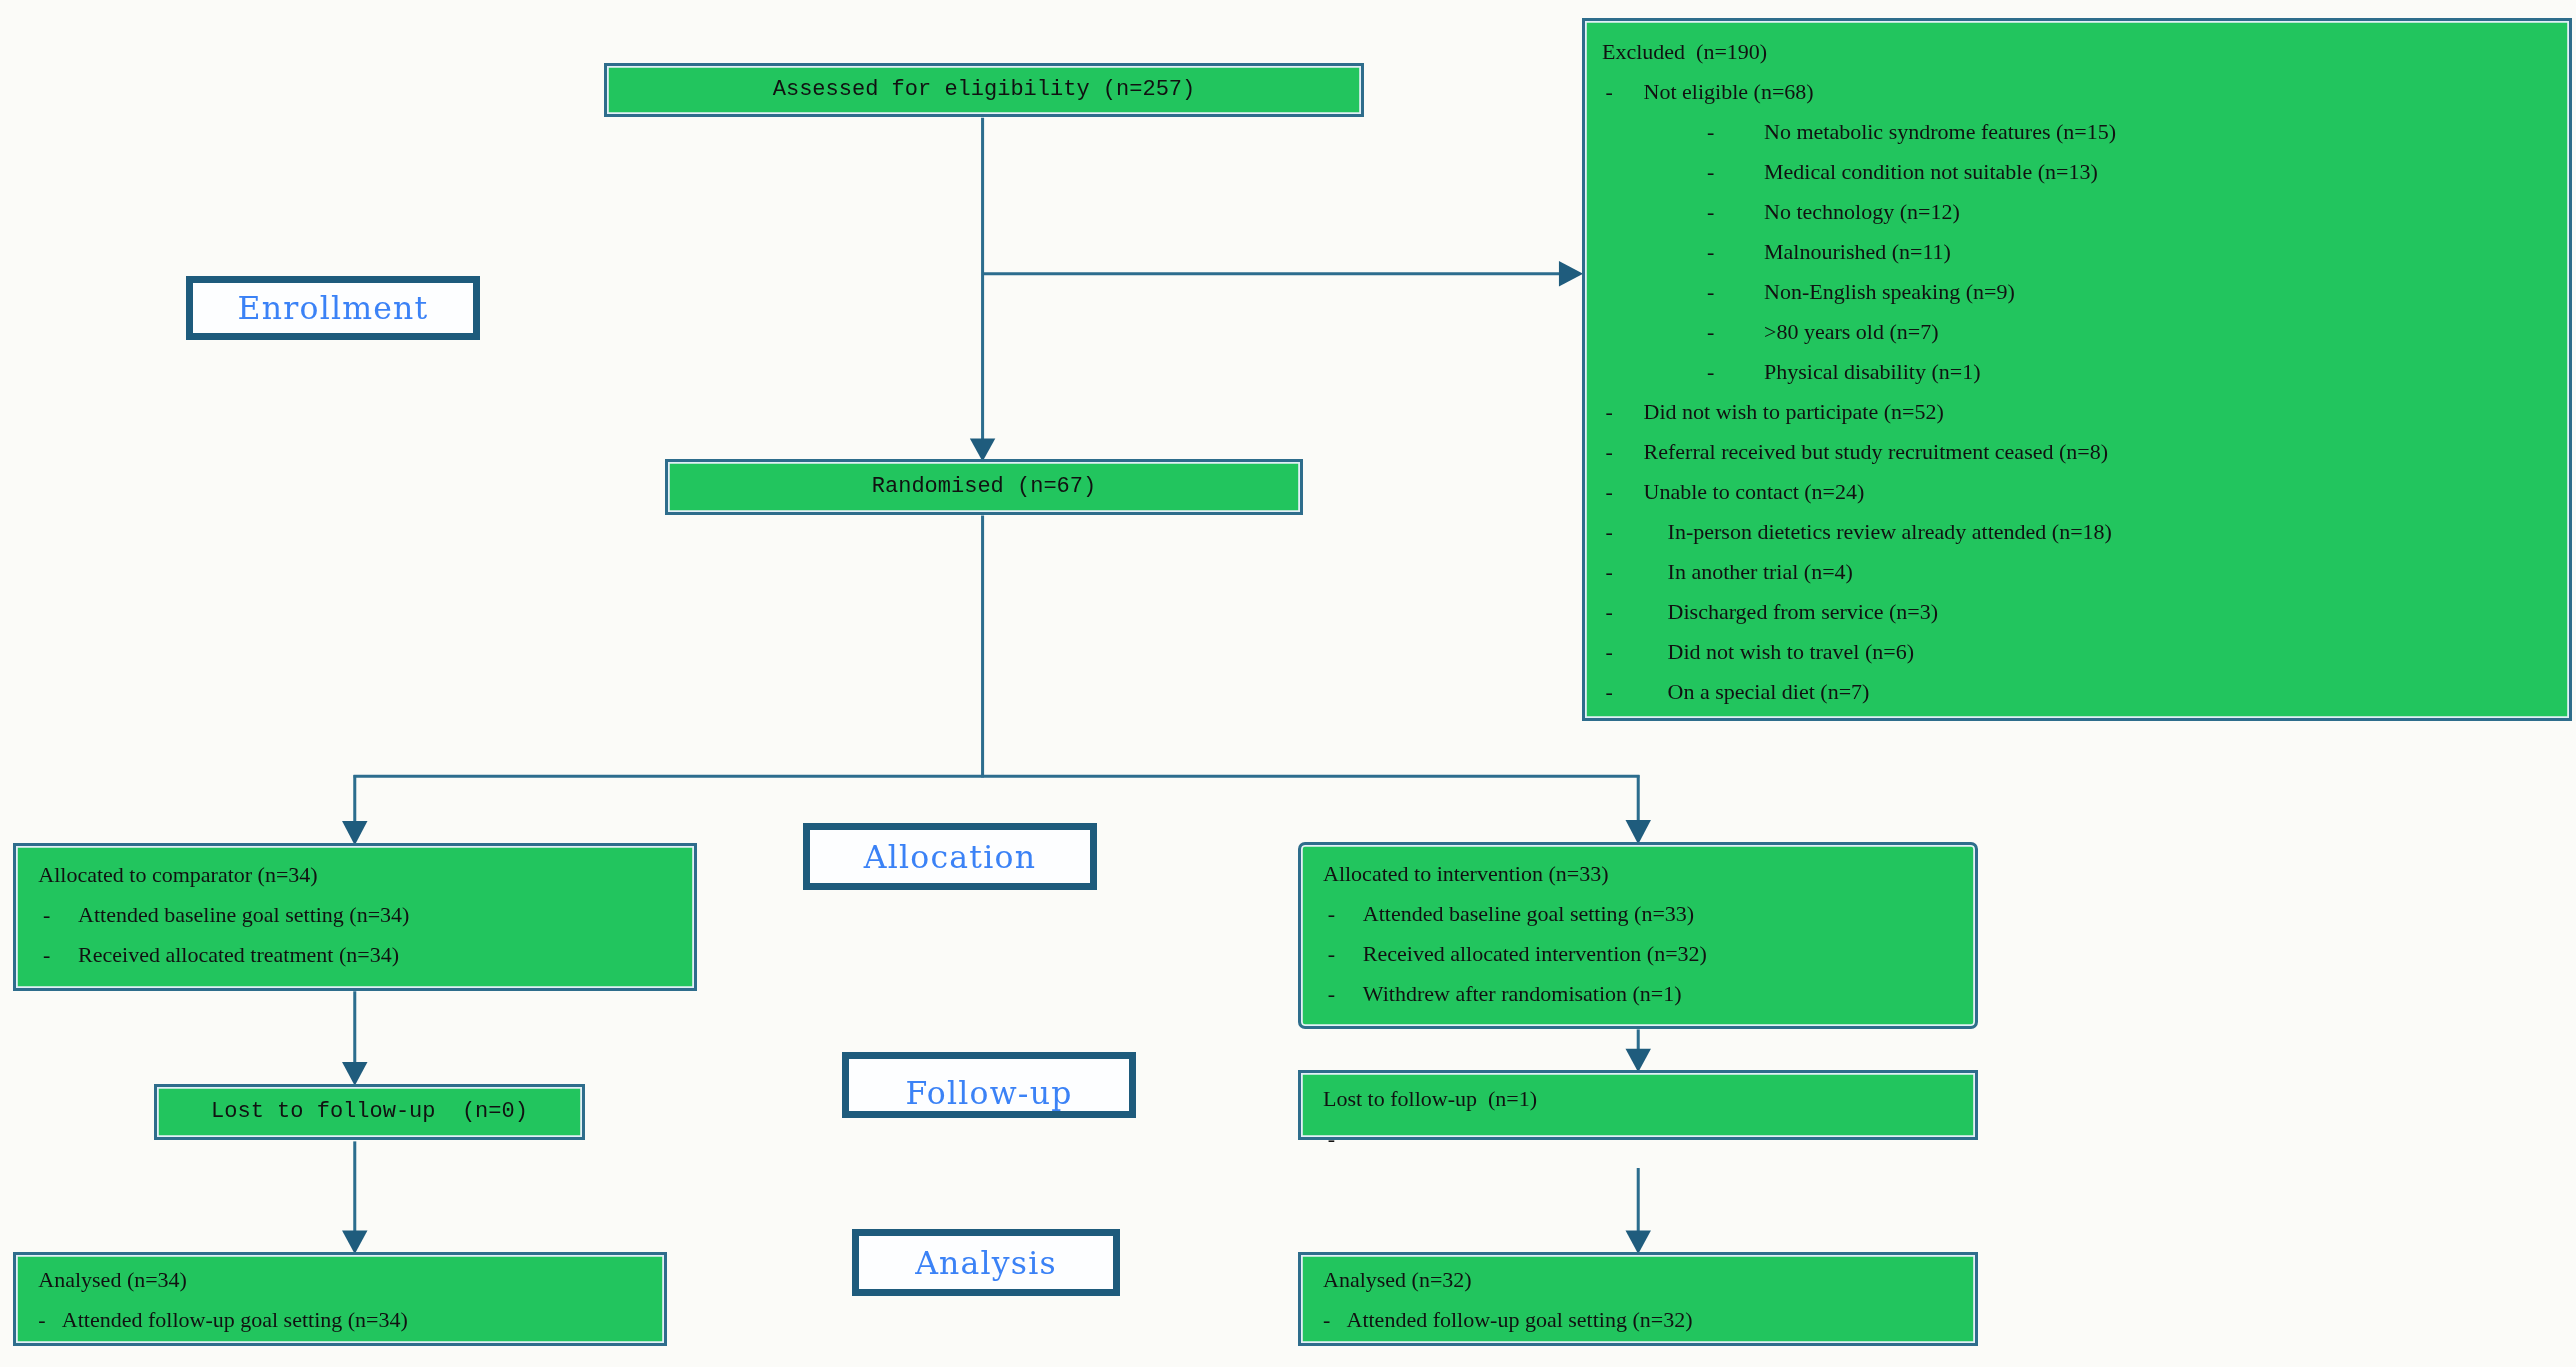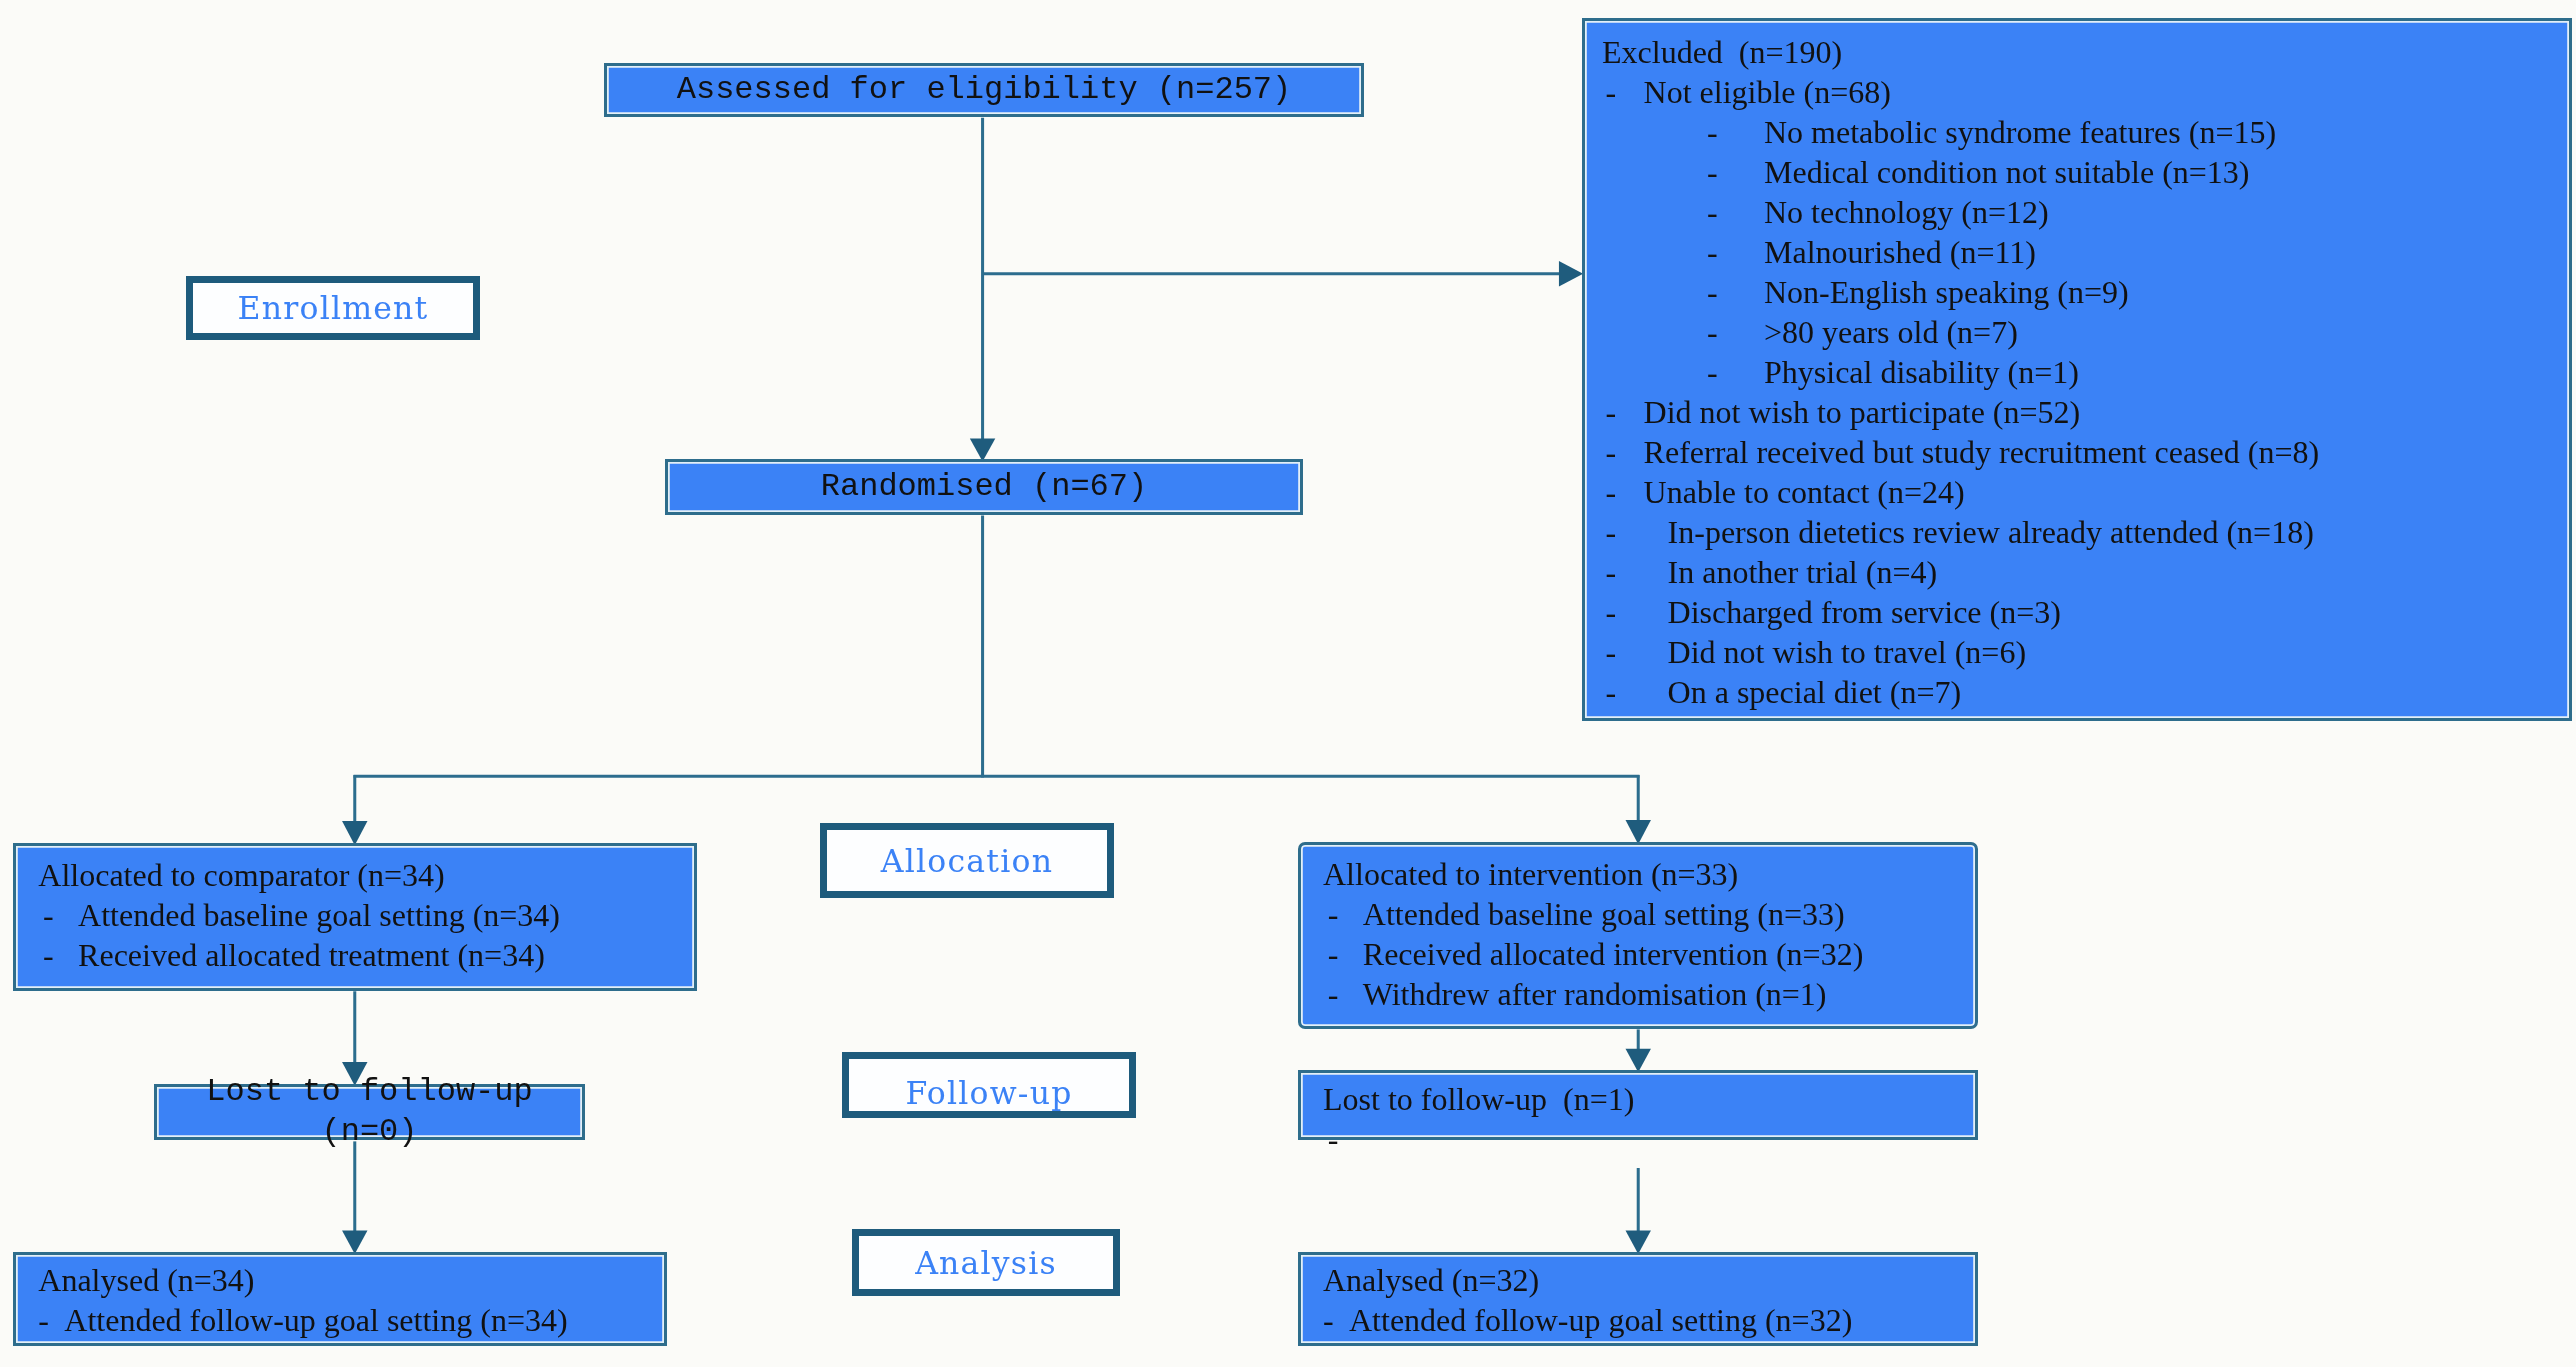--- a/index.html
+++ b/index.html
@@ -7,25 +7,25 @@
     width:2576px;height:1368px;
     background:#fbfbf8;
     font-family:"Liberation Serif", serif;
     color:#111111;
   }
   #canvas{position:relative;width:2576px;height:1368px;overflow:hidden;}
   svg.connectors{position:absolute;left:0;top:0;}
 
   .box{
     position:absolute;
-    background:#3b82f6;
+    background:#22c55e;
     border:3px solid #2e6d8c;
     box-sizing:border-box;
     box-shadow: inset 0 0 0 1.8px #e3eff7;
-    font-size:32px;
+    font-size:22px;
     line-height:40px;
   }
   .centered{display:flex;align-items:center;justify-content:center;text-align:center;font-family:Liberation Mono, monospace;}
   .content{padding:11px 11px 0 17px;}
   .content2{padding:8.5px 8.5px 0 22px;}
   .title{white-space:pre-wrap;}
   .row{display:flex;}
   .row .dash{flex:0 0 auto;}
   .row .txt{white-space:pre-wrap;}
   .l1  .dash{margin-left:3.6px;  width:38px;}
@@ -151,21 +151,21 @@
   </div>
 
   <div class="stage" style="left:186px;top:276px;width:294px;height:64px;">
     <span>Enrollment</span>
   </div>
 
   <div class="box centered" style="left:665px;top:459px;width:638px;height:56px;">
     <span class="title">Randomised (n=67)</span>
   </div>
 
-  <div class="stage" style="left:820px;top:823px;width:294px;height:75px;">
+  <div class="stage" style="left:803px;top:823px;width:294px;height:67px;">
     <span>Allocation</span>
   </div>
 
   <div class="box content2" style="left:13.3px;top:843px;width:684px;height:148px;">
     <div class="title">Allocated to comparator (n=34)</div>
     <div>
         <div class="row l1">
           <span class="dash">-</span>
           <span class="txt">Attended baseline goal setting (n=34)</span>
         </div>

